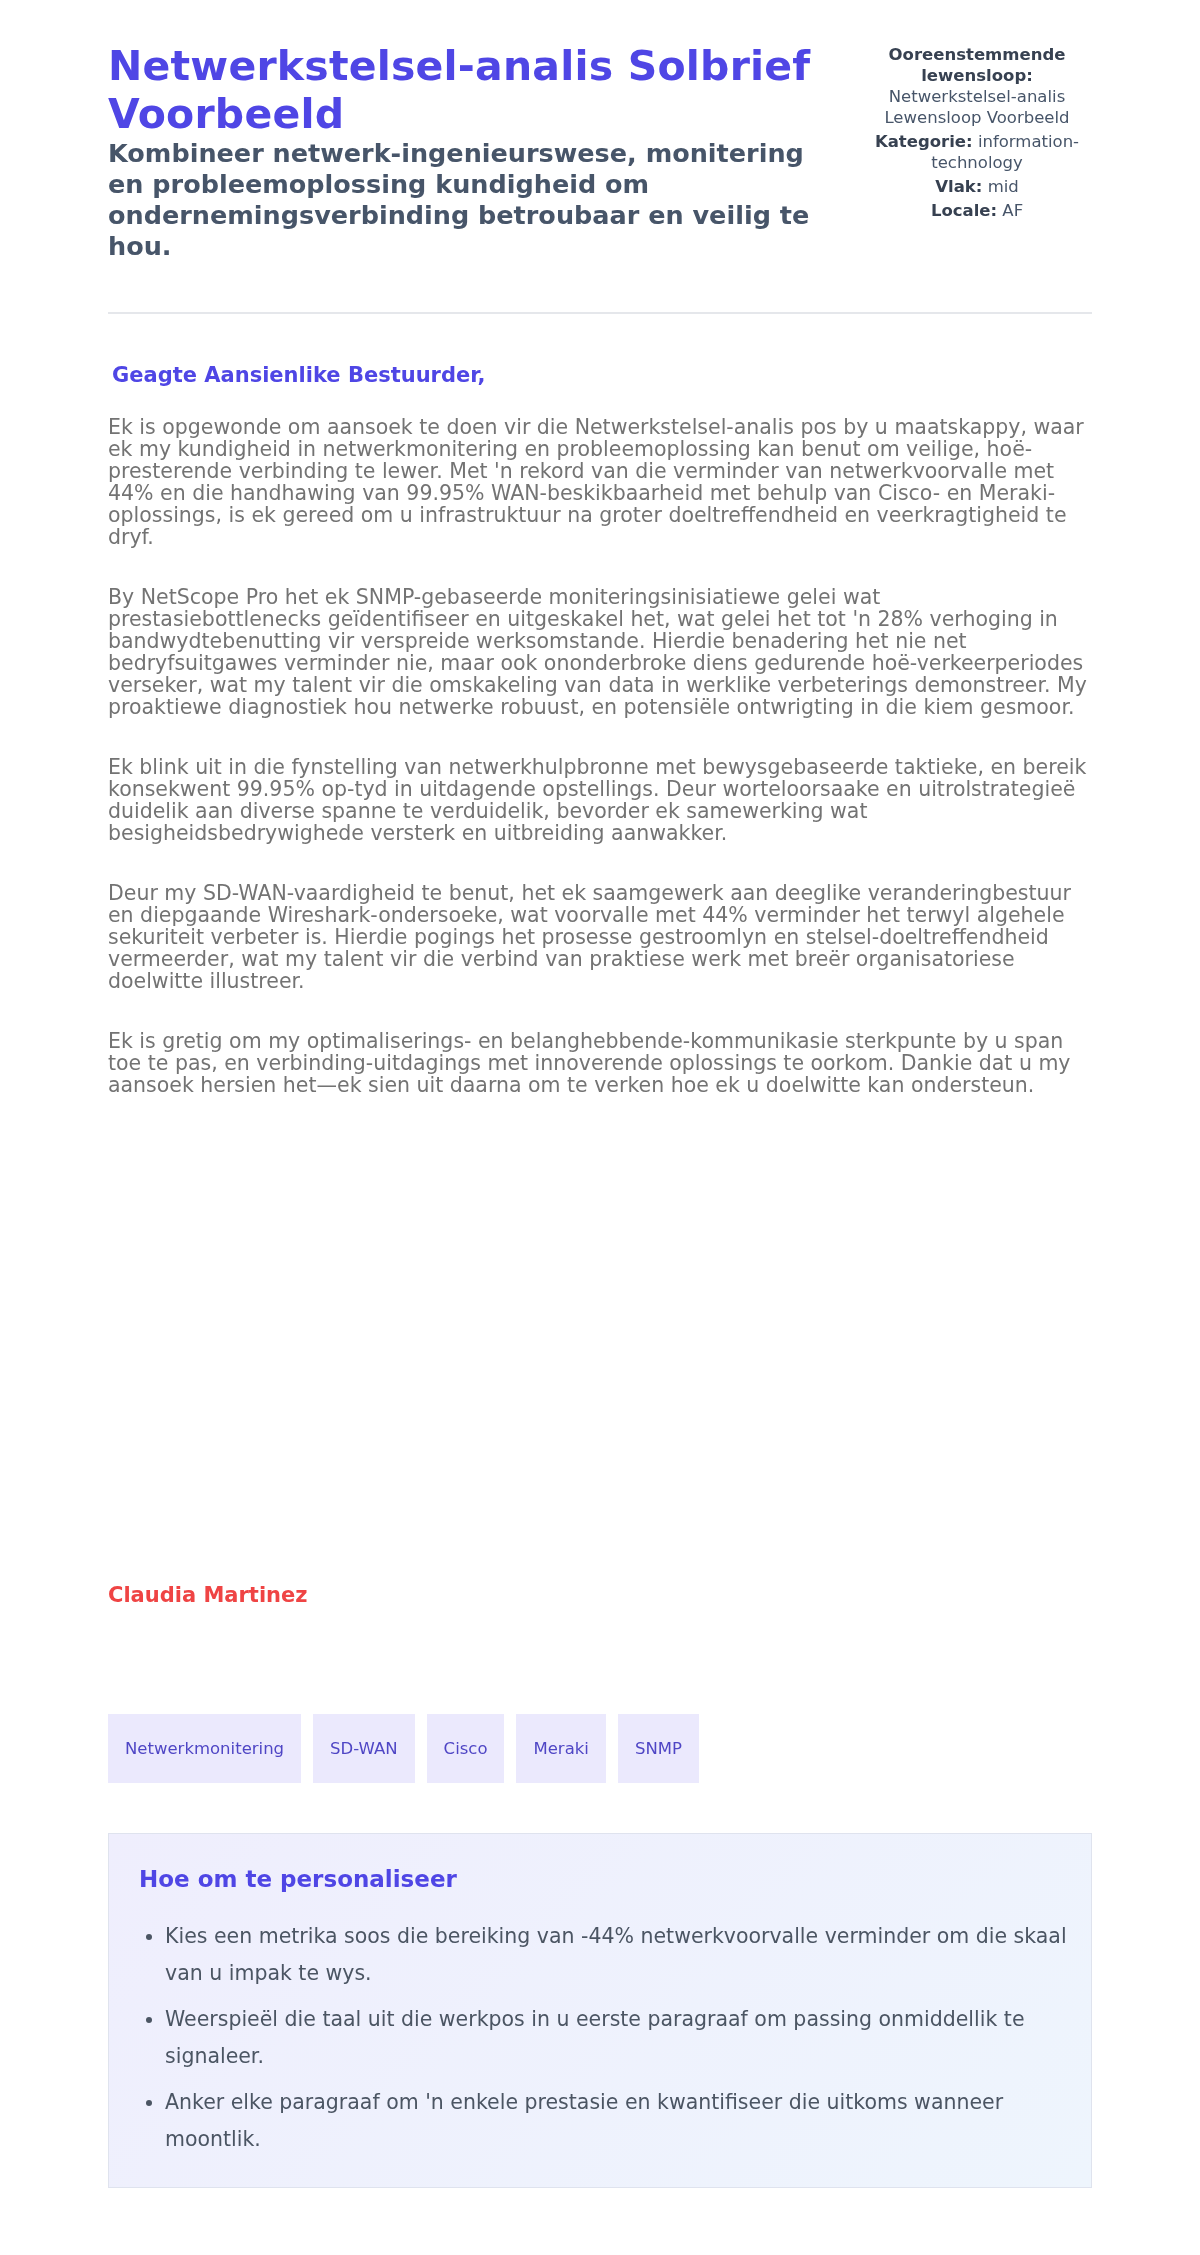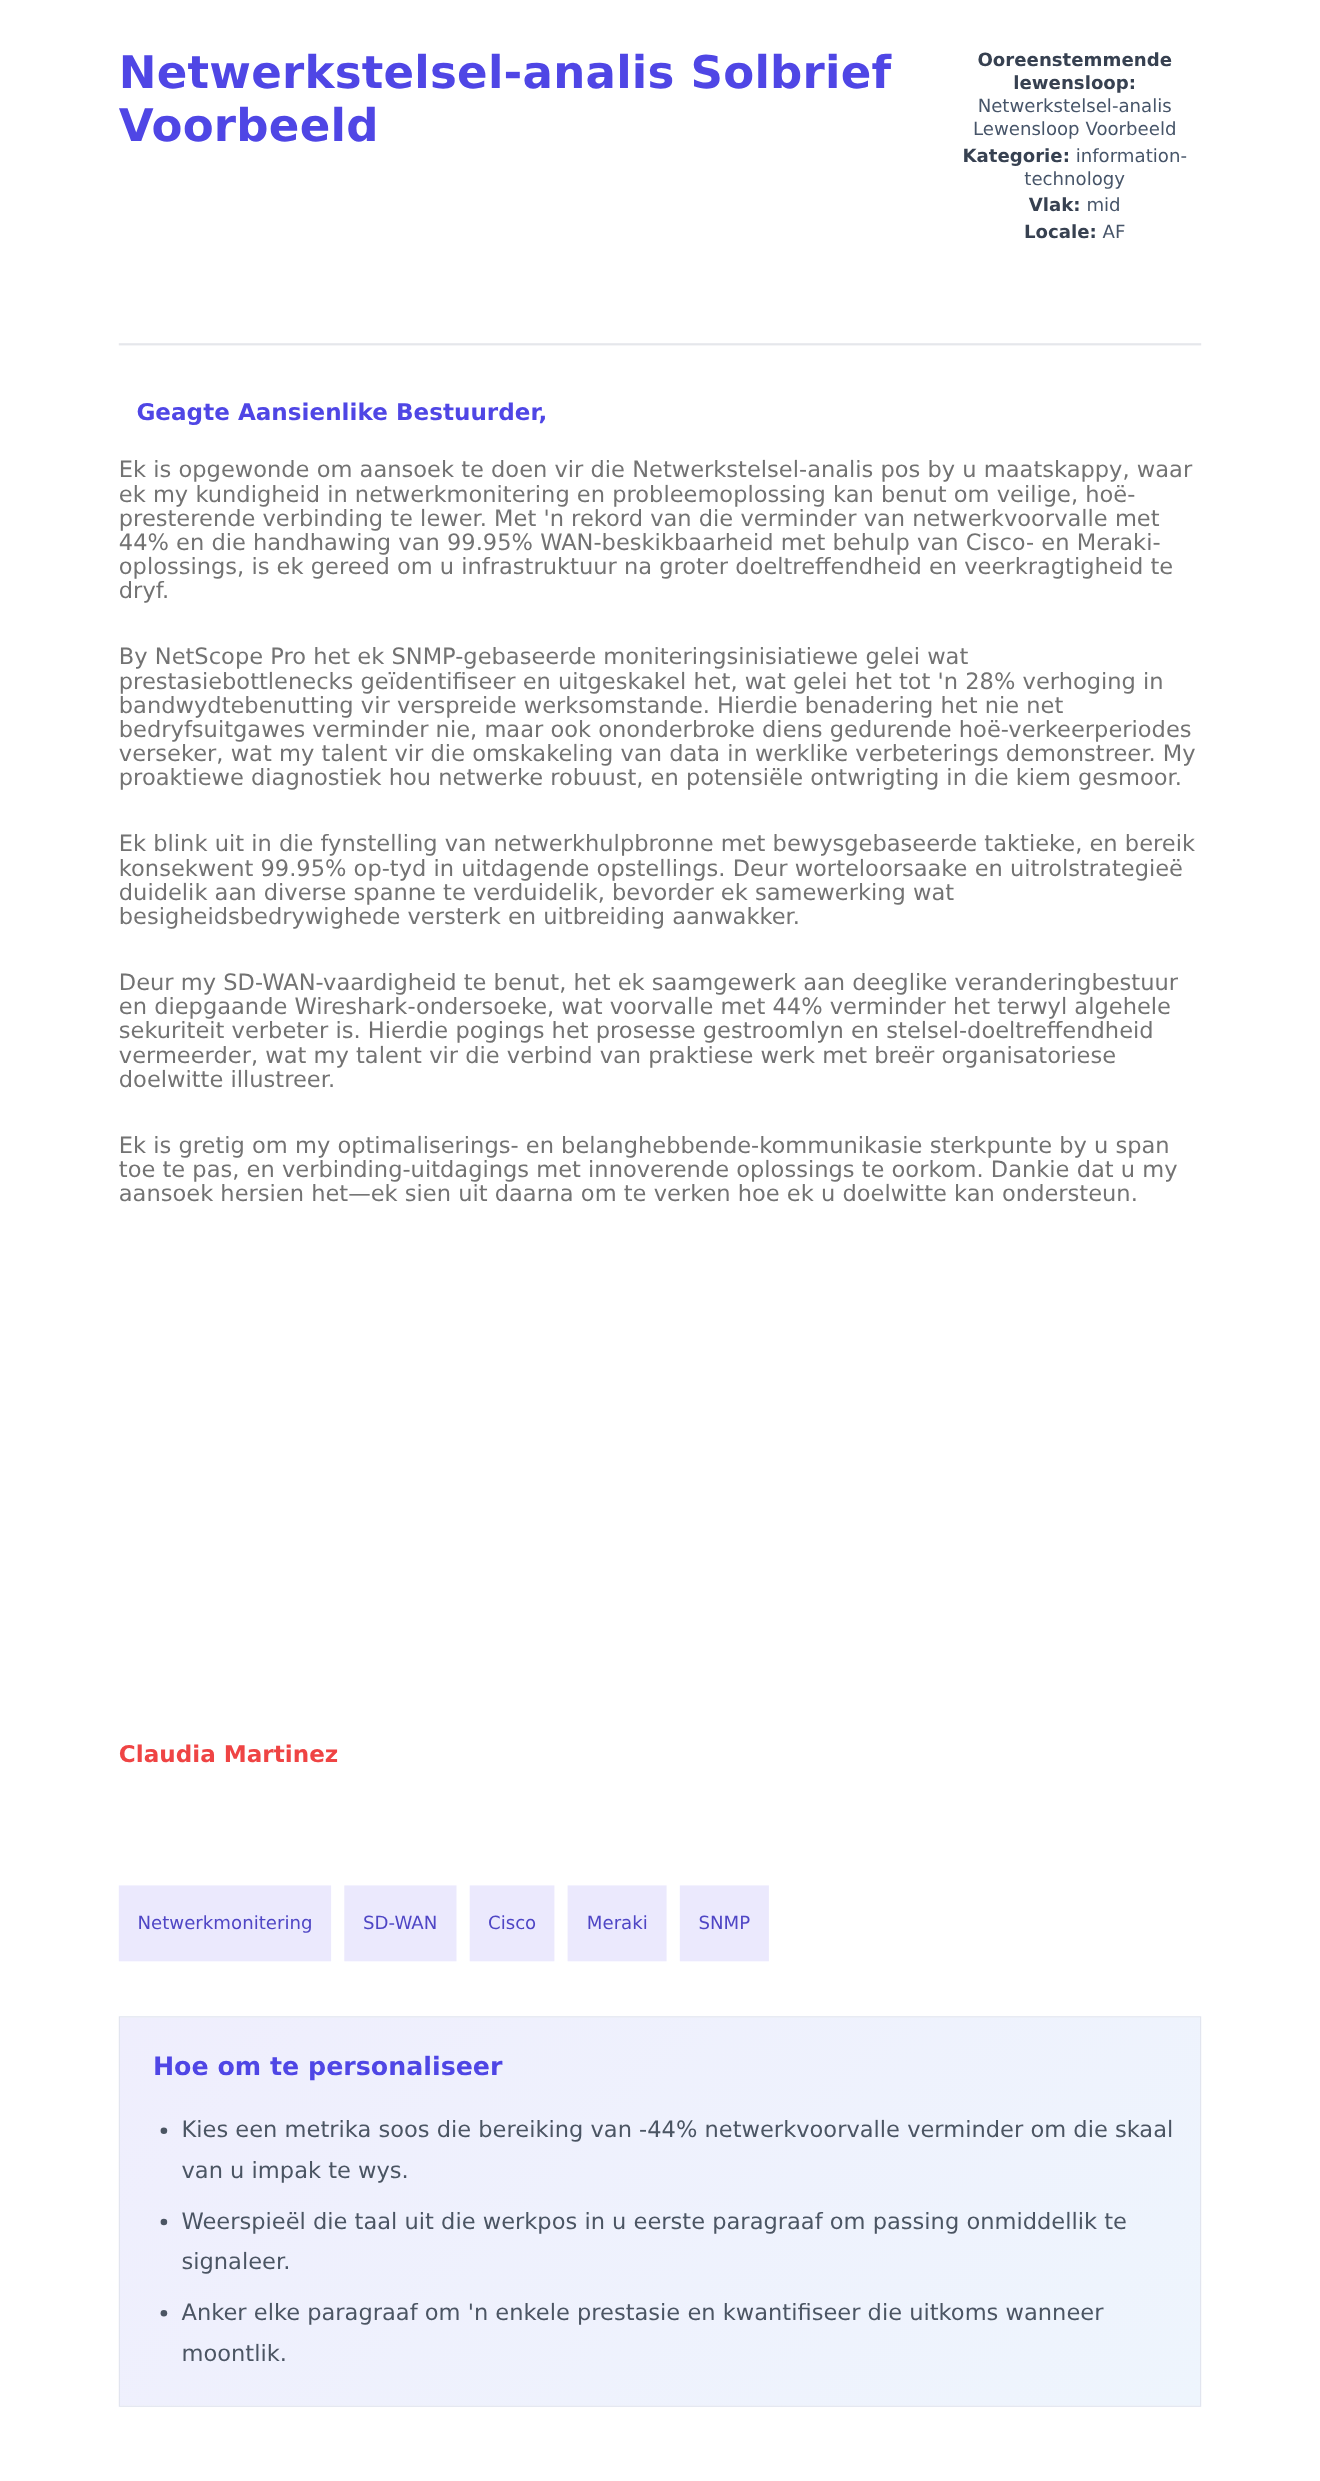--- a/index.html
+++ b/index.html
@@ -6,39 +6,40 @@
   body { width: 1200px; height: 2255px; font-family: "DejaVu Sans", sans-serif; color: #1f2937; position: relative; overflow: hidden; }
   .page { position: absolute; left: 108px; top: 0; width: 984px; }
   .header { position: relative; display: flex; justify-content: space-between; padding-top: 42px; }
   .header-left { width: 720px; }
   .title { margin: 0; color: #4f46e5; font-size: 41px; font-weight: bold; line-height: 48px; letter-spacing: 0.2px; }
   .subtitle { margin: 0; color: #475569; font-size: 25.5px; font-weight: bold; line-height: 31px; }
   .meta { width: 230px; text-align: right; font-size: 16.5px; line-height: 21px; color: #475569; padding-top: 2px; }
   .meta .row { margin-bottom: 3px; text-align: center; }
   .meta .k { font-weight: bold; color: #374151; }
   .divider { position: absolute; left: 0; top: 312px; width: 984px; height: 2px; background: #e5e7eb; }
-  .greeting { position: absolute; top: 363px; left: 16px; margin: 0; font-size: 21px; font-weight: bold; color: #4f46e5; }
+  .greeting { position: absolute; top: 363px; left: 4px; margin: 0; font-size: 21px; font-weight: bold; color: #4f46e5; }
   .body { position: absolute; top: 416px; left: 0; width: 984px; }
   .para { margin: 0 0 38px 0; font-size: 20.5px; line-height: 22px; color: #737373; }
   .sig-name { position: absolute; top: 1583px; left: 0; margin: 0; font-size: 21px; font-weight: bold; color: #ef4444; }
   .sig-title { position: absolute; top: 1623px; left: 0; margin: 0; font-size: 21px; color: #4b5563; }
   .tags { position: absolute; top: 1714px; left: 0; display: flex; gap: 12px; }
   .tag { background: #ebe9fd; color: #4f46c5; font-size: 16.5px; padding: 12px 17px; height: 45px; line-height: 45px; }
   .tips { position: absolute; top: 1833px; left: 0; width: 982px; height: 353px; border: 1px solid #dfe3ee; background: linear-gradient(135deg, #efeefd 0%, #eef5fd 100%); }
   .tips-title { margin: 0; position: absolute; top: 32px; left: 30px; font-size: 23px; font-weight: bold; color: #4f46e5; }
   .tips ul { position: absolute; top: 84px; left: 30px; margin: 0; padding: 0 0 0 26px; width: 910px; }
   .tips li { font-size: 20.5px; line-height: 36.5px; color: #4b5563; margin-bottom: 10px; }
 </style>
 </head>
 <body>
 
 <div class="page">
   <div class="header">
     <div class="header-left">
       <h1 class="title">Netwerkstelsel-analis Solbrief Voorbeeld</h1>
+      <h2 class="subtitle">Kombineer netwerk-ingenieurswese, monitering en probleemoplossing kundigheid om ondernemingsverbinding betroubaar en veilig te hou.</h2>
     </div>
     <div class="meta">
       <div class="row">
         <span class="k">Ooreenstemmende lewensloop:</span>
         <span>Netwerkstelsel-analis Lewensloop Voorbeeld</span>
       </div>
       <div class="row">
         <span class="k">Kategorie:</span>
         <span>information-technology</span>
       </div>

